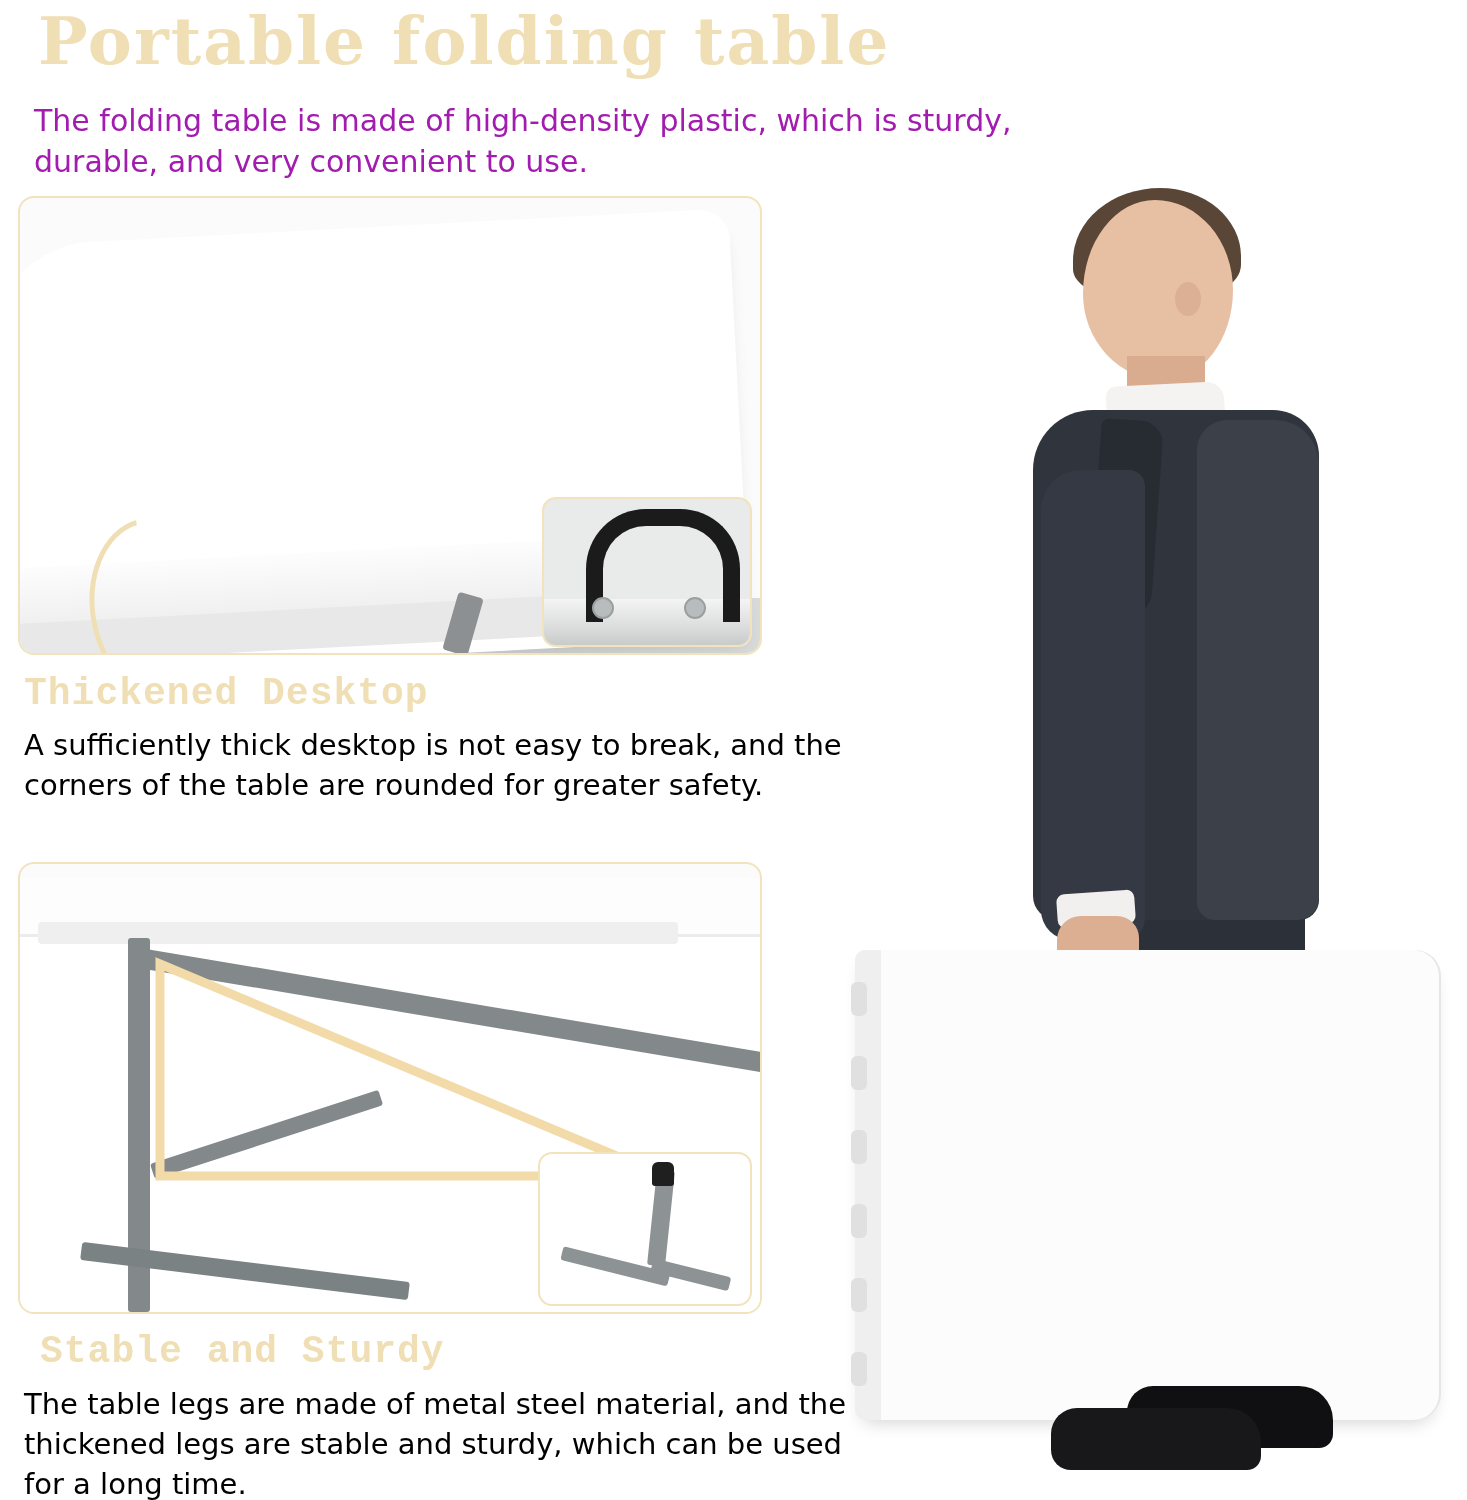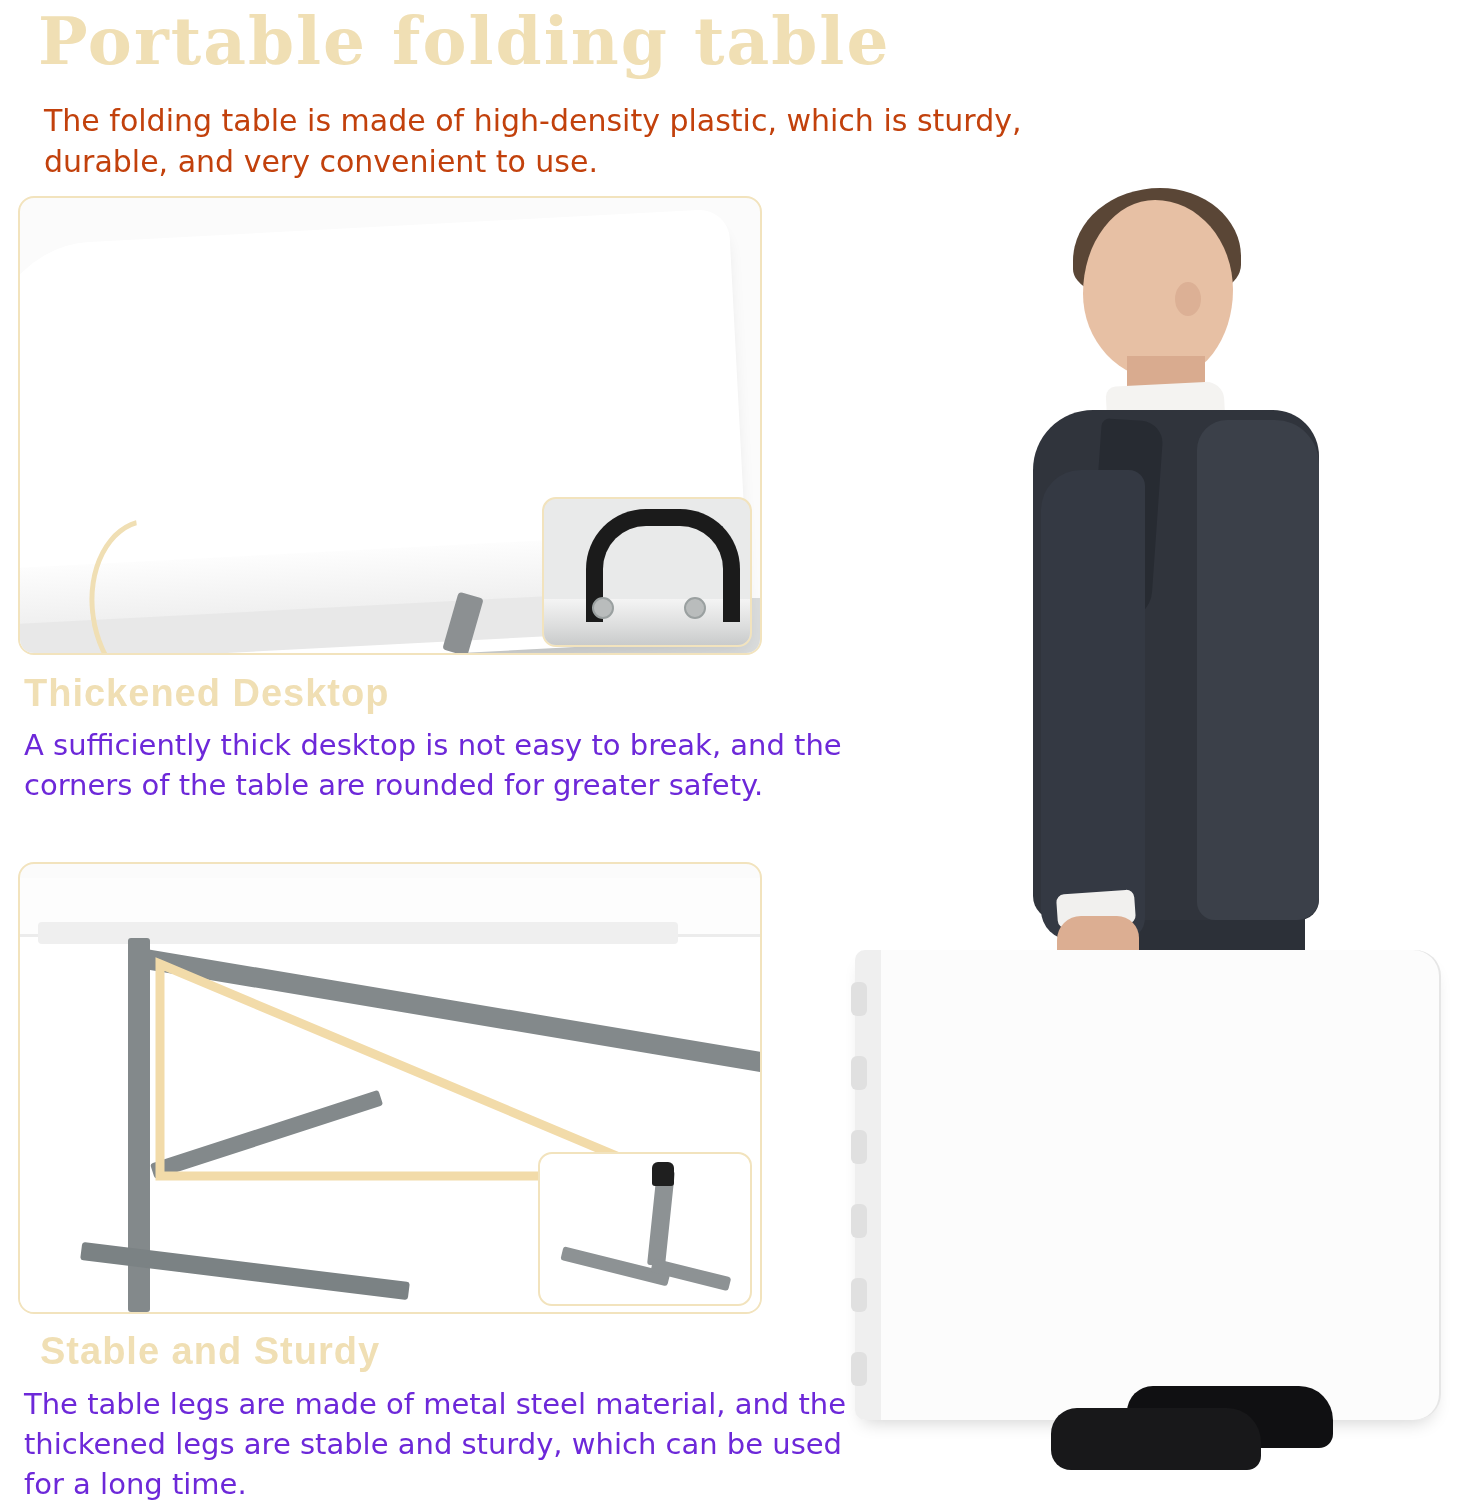--- a/index.html
+++ b/index.html
@@ -28,51 +28,51 @@
     top: 2px;
     font-family: "DejaVu Serif", serif;
     font-size: 66px;
     font-weight: bold;
     letter-spacing: 2px;
     color: #f0dfb4;
     white-space: nowrap;
   }
   .intro-text {
     position: absolute;
-    left: 44px;
+    left: 34px;
     top: 100px;
     width: 1060px;
     font-size: 30px;
     line-height: 1.38;
-    color: #c2410c;
+    color: #a21caf;
   }
 
   
   .photo-card {
     position: absolute;
     border: 2px solid #f2e3bd;
     border-radius: 16px;
     overflow: hidden;
     background: #fbfbfb;
   }
 
   .section-heading {
     position: absolute;
-    font-family: Liberation Sans, sans-serif;
+    font-family: Liberation Mono, monospace;
     font-size: 38px;
     font-weight: bold;
     color: #f0dfb4;
     letter-spacing: 1px;
     white-space: nowrap;
   }
   .section-body {
     position: absolute;
     font-size: 29px;
     line-height: 1.38;
-    color: #6d28d9;
+    color: #000000;
   }
 
   
   #card-desktop {
     left: 18px;
     top: 196px;
     width: 740px;
     height: 455px;
   }
   .tabletop {

